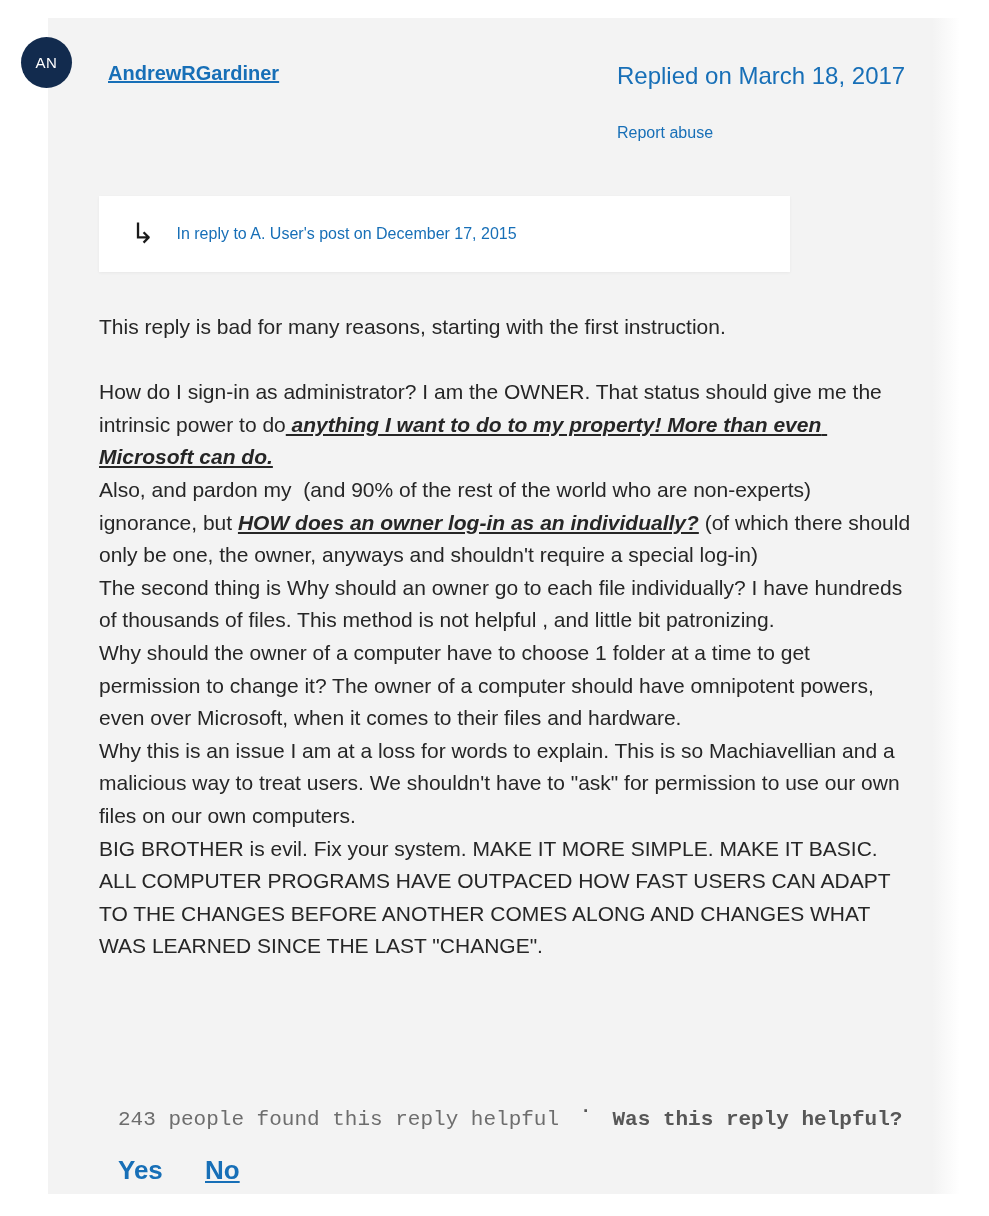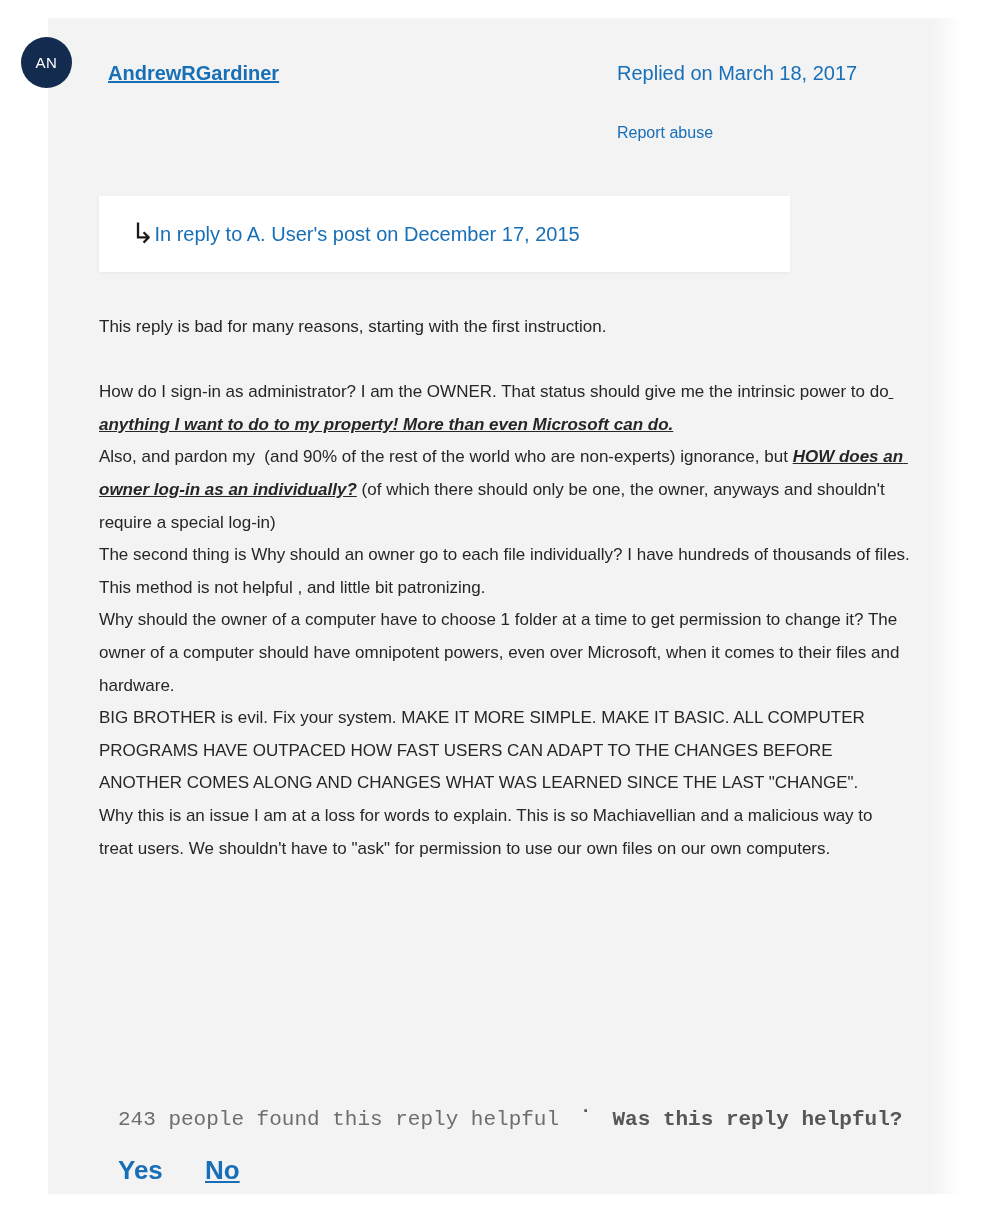--- a/index.html
+++ b/index.html
@@ -43,50 +43,51 @@
 
   .username {
     position: absolute; left: 108px; top: 62px;
     font-size: 20px; font-weight: 700;
     color: var(--link-blue);
     cursor: pointer;
     text-decoration: underline;
   }
   .replied-on {
     position: absolute; left: 617px; top: 62px;
-    font-size: 20px; color: var(--link-blue);
+    font-size: 24px; color: var(--link-blue);
   }
   .report-abuse {
     position: absolute; left: 617px; top: 124px;
     font-size: 16px; color: var(--link-blue);
     cursor: pointer;
   }
 
   .reply-box {
     position: absolute; left: 99px; top: 196px;
     width: 691px; height: 76px;
     background: #ffffff;
     box-shadow: 0 1px 3px rgba(0,0,0,0.05);
     display: flex; align-items: center;
   }
   .reply-arrow {
     margin-left: 32px;
     font-size: 28px; line-height: 1;
     color: #1a1a1a;
   }
   .reply-link {
-    font-size: 20px;
+    margin-left: 22px;
+    font-size: 16px;
     color: var(--link-blue);
     cursor: pointer;
   }
 
   .body-text {
     position: absolute; left: 99px; top: 311px;
     width: 812px;
-    font-size: 17px; line-height: 32.6px;
+    font-size: 21px; line-height: 32.6px;
     color: var(--body-text);
   }
   .para { white-space: pre-wrap; }
   .biu { font-weight: 700; font-style: italic; text-decoration: underline; }
 
   .footer-line {
     position: absolute; left: 118px; top: 1108px;
     display: flex; align-items: flex-start;
     font-size: 21px;
     font-family: Liberation Mono, monospace;
@@ -130,22 +131,22 @@
   <a class="reply-link">In reply to A. User's post on December 17, 2015</a>
 </div>
 
 <div class="body-text">
     <div class="para"><span>This reply is bad for many reasons, starting with the first instruction.</span></div>
     <div class="para">&nbsp;</div>
     <div class="para"><span>How do I sign-in as administrator? I am the OWNER. That status should give me the intrinsic power to do</span><span class="biu"> anything I want to do to my property! More than even Microsoft can do.</span></div>
     <div class="para"><span>Also, and pardon my  (and 90% of the rest of the world who are non-experts) ignorance, but </span><span class="biu">HOW does an owner log-in as an individually?</span><span> (of which there should only be one, the owner, anyways and shouldn't require a special log-in)</span></div>
     <div class="para"><span>The second thing is Why should an owner go to each file individually? I have hundreds of thousands of files. This method is not helpful , and little bit patronizing.</span></div>
     <div class="para"><span>Why should the owner of a computer have to choose 1 folder at a time to get permission to change it? The owner of a computer should have omnipotent powers, even over Microsoft, when it comes to their files and hardware.</span></div>
+    <div class="para"><span>Why this is an issue I am at a loss for words to explain. This is so Machiavellian and a malicious way to treat users. We shouldn't have to "ask" for permission to use our own files on our own computers.</span></div>
     <div class="para"><span>BIG BROTHER is evil. Fix your system. MAKE IT MORE SIMPLE. MAKE IT BASIC. ALL COMPUTER PROGRAMS HAVE OUTPACED HOW FAST USERS CAN ADAPT TO THE CHANGES BEFORE ANOTHER COMES ALONG AND CHANGES WHAT WAS LEARNED SINCE THE LAST "CHANGE".</span></div>
-    <div class="para"><span>Why this is an issue I am at a loss for words to explain. This is so Machiavellian and a malicious way to treat users. We shouldn't have to "ask" for permission to use our own files on our own computers.</span></div>
   </div>
 
 <div class="footer-line">
   <span class="helpful-count">243 people found this reply helpful</span>
   <span class="dot-sep">·</span>
   <span class="helpful-question">Was this reply helpful?</span>
 </div>
 
 <a class="vote vote-yes">Yes</a>
 <a class="vote vote-no">No</a>

